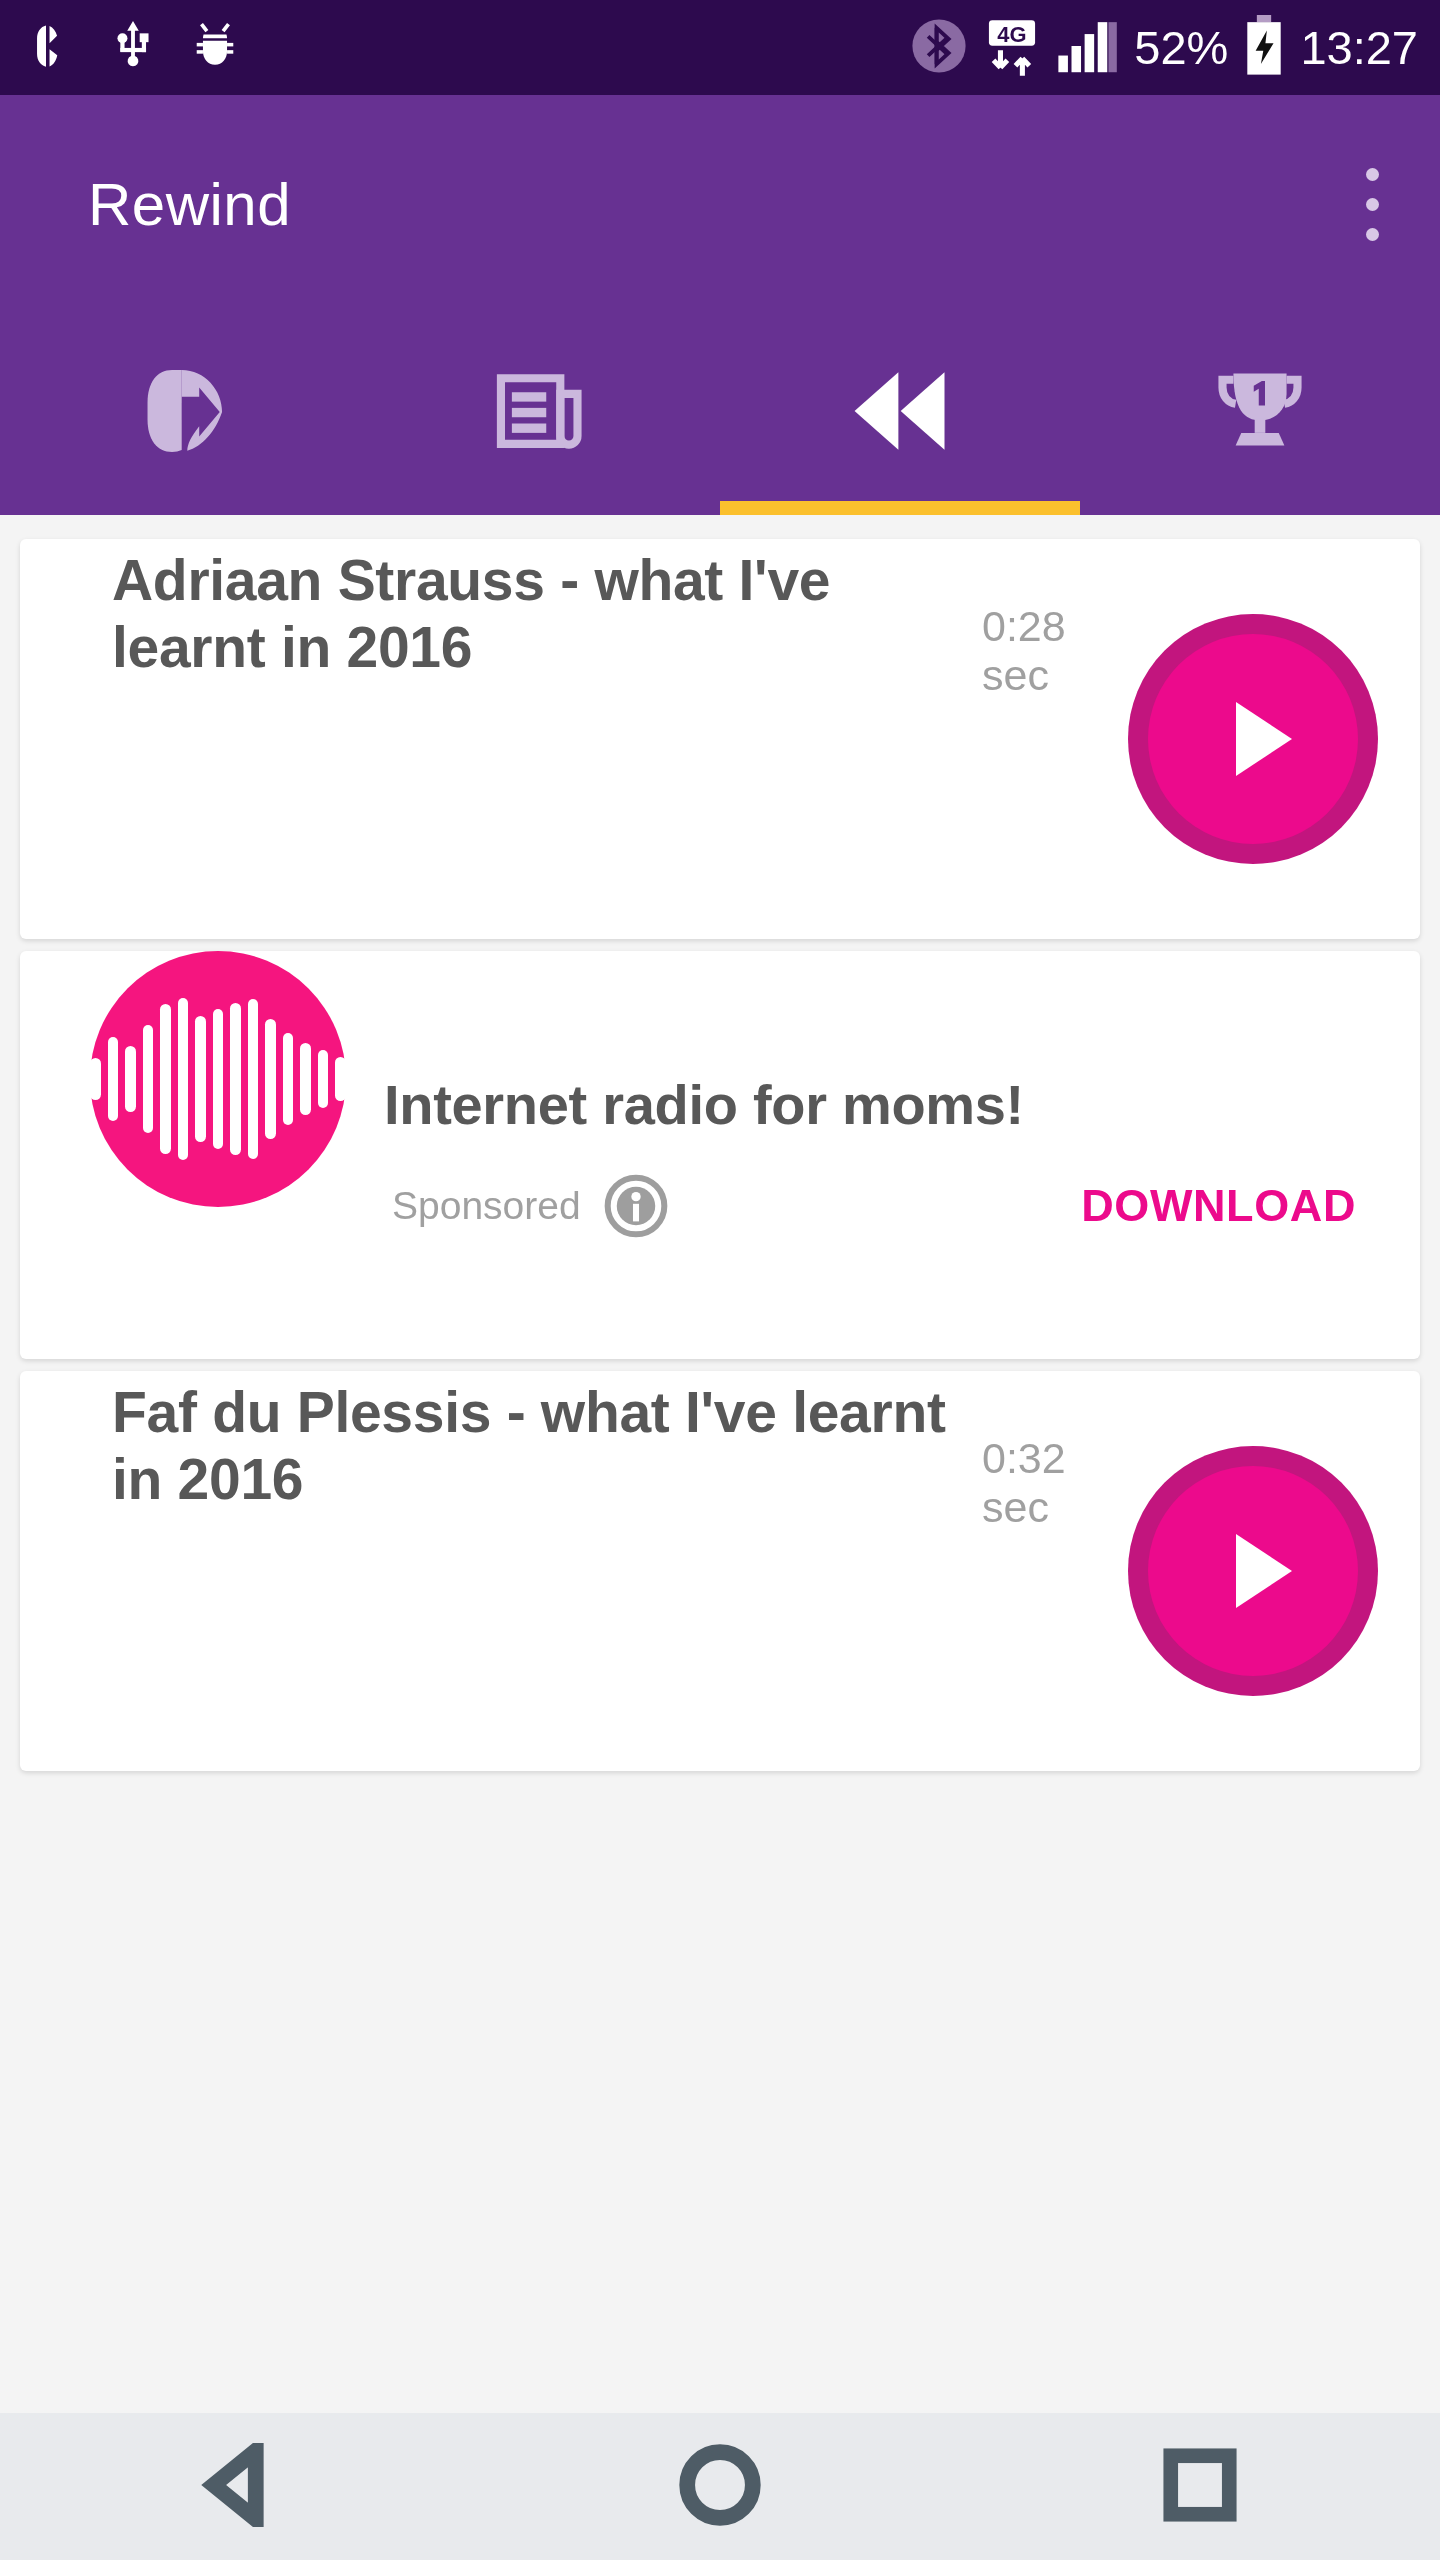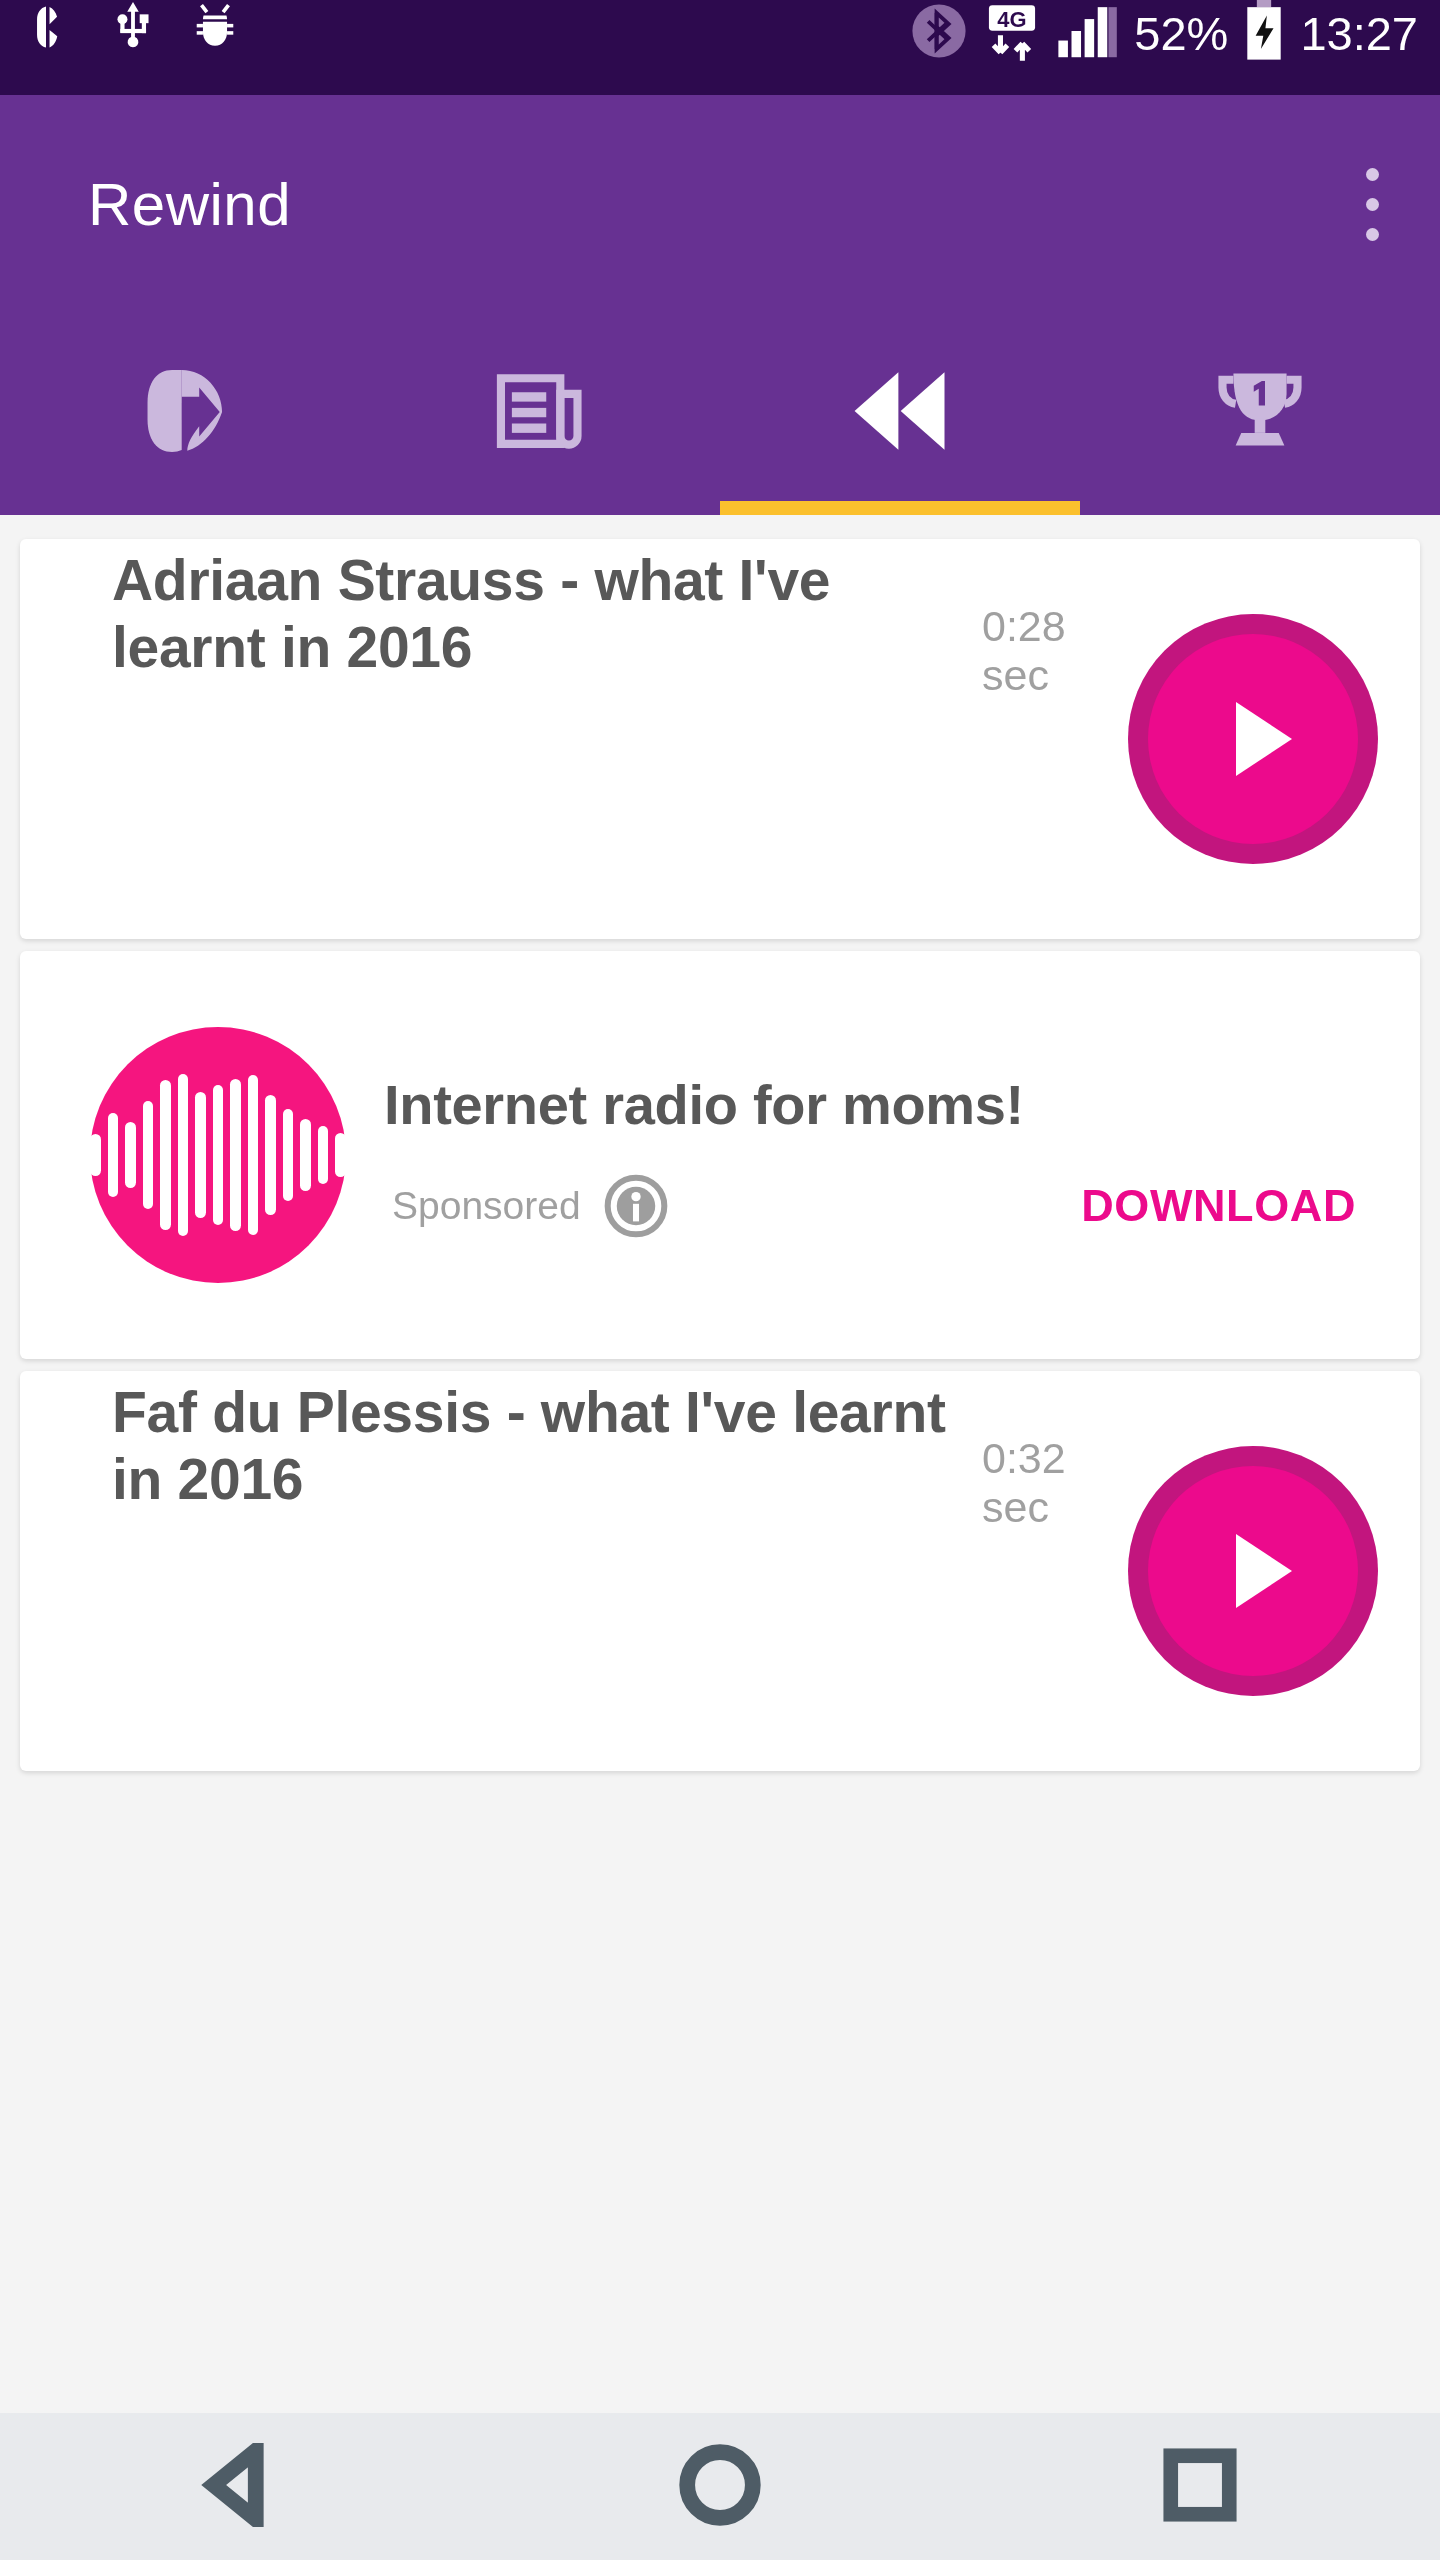--- a/index.html
+++ b/index.html
@@ -7,21 +7,21 @@
     width:1440px; height:2560px;
     font-family:"Liberation Sans", sans-serif;
     background:#f5f5f5;
     overflow:hidden;
   }
   #screen { width:1440px; height:2560px; position:relative; display:flex; flex-direction:column; }
 
   
   .statusbar {
     height:95px; background:#2d0a4e; flex:0 0 95px;
-    display:flex; align-items:flex-start; padding:0 22px 0 26px; color:#fff;
+    display:flex; align-items:center; padding:0 22px 0 26px; color:#fff;
   }
   .sb-left { display:flex; align-items:center; gap:34px; }
   .sb-right { margin-left:auto; display:flex; align-items:center; gap:16px; }
   .sb-text { font-size:47px; letter-spacing:0px; font-weight:400; line-height:1; }
   .sb-pct { font-size:47px; font-weight:400; }
 
   
   .appbar { background:#673192; flex:0 0 0; }
   .appbar-top {
     height:215px; display:flex; align-items:center;
@@ -63,21 +63,21 @@
     width:210px; height:210px; border-radius:50%; background:#ec0a8c;
     display:flex; align-items:center; justify-content:center;
   }
   .playtri {
     width:0; height:0; border-left:56px solid #fff;
     border-top:37px solid transparent; border-bottom:37px solid transparent;
     margin-left:22px;
   }
 
   
-  .ad-card { height:408px; display:flex; align-items:center; padding:0 48px 0 70px; }
+  .ad-card { height:408px; display:flex; padding:0 48px 0 70px; }
   .ad-icon {
     width:256px; height:256px; border-radius:50%; background:#f5157f;
     flex:0 0 256px; display:flex; align-items:center; justify-content:center; gap:7px;
   }
   .ad-icon .bar { width:11px; border-radius:6px; background:#fff; }
   .ad-body { flex:1; margin-left:38px; display:flex; flex-direction:column; justify-content:center; }
   .ad-title { font-size:56px; font-weight:700; color:#585858; letter-spacing:-.3px; }
   .ad-row { display:flex; align-items:center; margin-top:36px; }
   .ad-sponsored { font-size:39px; color:#a0a0a0;margin-left:8px; }
   .ad-choices { margin-left:22px; width:66px; height:66px; flex:0 0 66px; }

